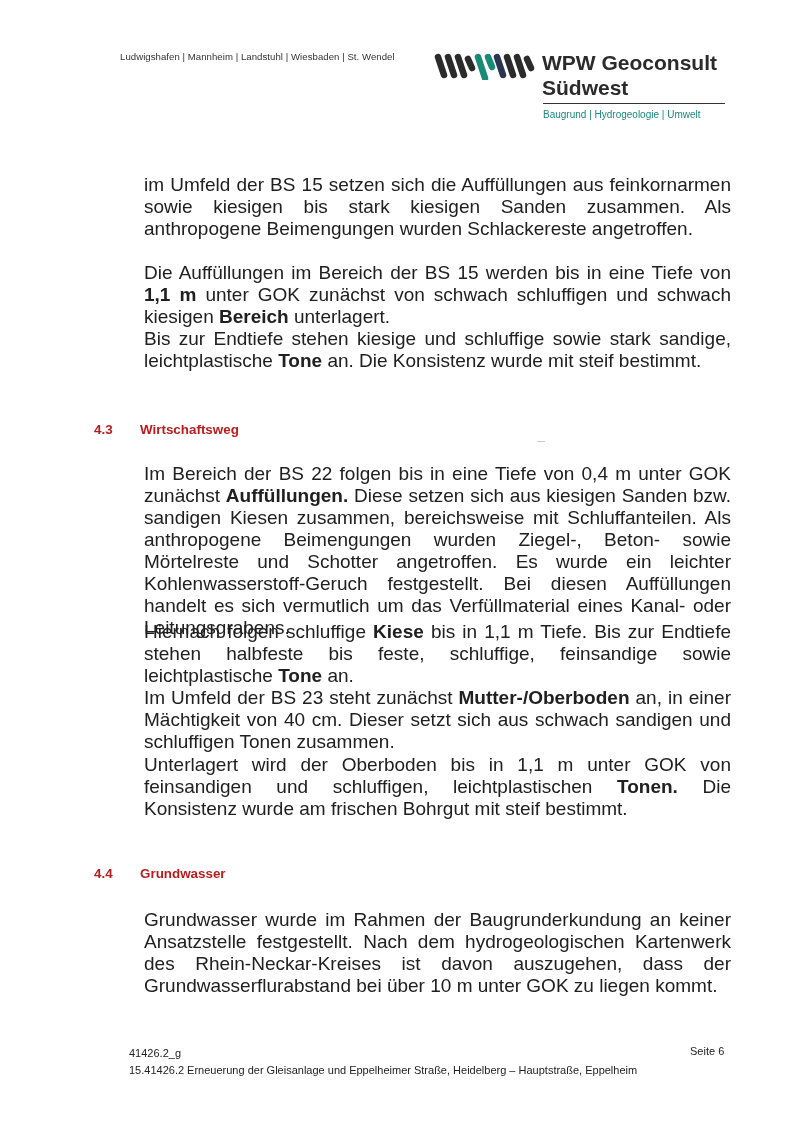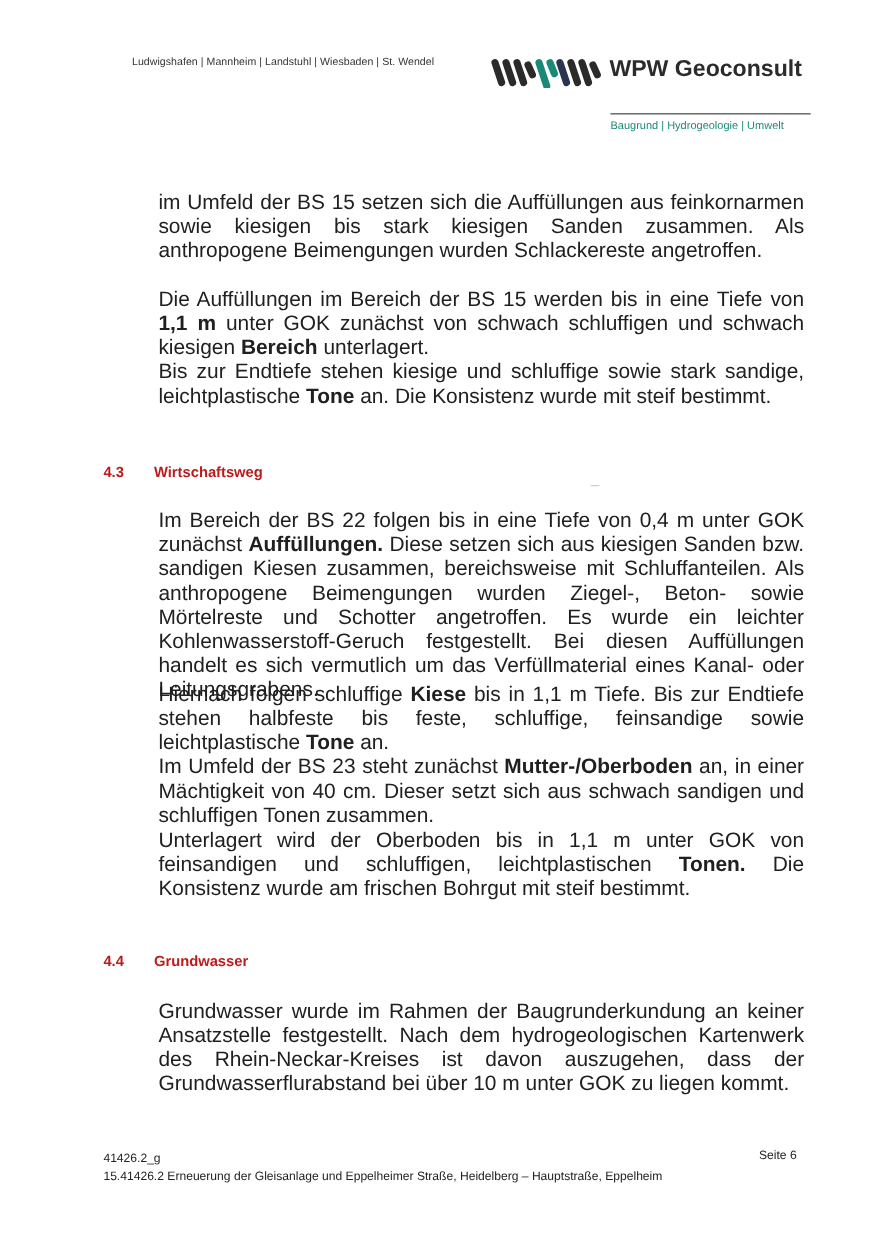--- a/index.html
+++ b/index.html
@@ -6,21 +6,21 @@
   body {
     width: 793px; height: 1123px; position: relative; overflow: hidden;
     font-family: "Liberation Sans", "DejaVu Sans", sans-serif;
     color: #1e1e1e;
   }
   .header-cities {
     position: absolute; left: 98px; top: 51px;
     font-size: 9.6px; color: #333; letter-spacing: 0.05px; padding-left: 22px;
   }
   .logo {
-    position: absolute; left: 446px; top: 48px; width: 300px; height: 80px; text-decoration: underline;
+    position: absolute; left: 434px; top: 48px; width: 300px; height: 80px; text-decoration: underline;
   }
   .logo-mark { position: absolute; left: 0; top: 4px; width: 104px; height: 28px; }
   .logo-title {
     position: absolute; left: 108px; top: 2px;
     font-size: 21px; font-weight: bold; color: #2b2b2b; line-height: 25px; white-space: nowrap;
   }
   .logo-rule {
     position: absolute; left: 109px; top: 55px; width: 182px; height: 0;
     border-top: 1.2px solid #333;
   }
@@ -31,21 +31,21 @@
   .para {
     position: absolute; left: 144px; width: 587px;
     font-size: 19px; line-height: 22px; text-align: justify; color: #202020;
   }
   .para b { font-weight: bold; }
   .heading {
     position: absolute; left: 94px; font-size: 13.4px; font-weight: bold; color: #b91c1c;
   }
   .heading .num { display: inline-block; width: 46px; }
   .footer-left { position: absolute; left: 94px; top: 1045px; font-size: 11px; color: #222; }
-  .footer-left .line { line-height: 17px; }
+  .footer-left .line { line-height: 17px; margin-left: 35px; }
   .footer-page { position: absolute; left: 690px; top: 1045px; font-size: 11px; color: #222; }
   .scan-dash { position: absolute; left: 537px; top: 441px; width: 8px; height: 1px; background: #c8c8c8; }
 </style>
 </head>
 <body>
 
 <div class="header-cities">Ludwigshafen | Mannheim | Landstuhl | Wiesbaden | St. Wendel</div>
 
 <div class="logo">
   <svg class="logo-mark" viewBox="0 0 104 28">
@@ -57,20 +57,21 @@
       <line x1="44" y1="5" x2="51" y2="26" stroke="#1a8a78"></line>
       <line x1="54" y1="5" x2="58" y2="15" stroke="#1a8a78"></line>
       <line x1="63" y1="5" x2="69" y2="23" stroke="#2a3550"></line>
       <line x1="73" y1="5" x2="79" y2="23" stroke="#2b2b2b"></line>
       <line x1="83" y1="5" x2="89" y2="23" stroke="#2b2b2b"></line>
       <line x1="93" y1="7" x2="97" y2="16" stroke="#2b2b2b"></line>
     </g>
   </svg>
   <div class="logo-title">
     <div>WPW Geoconsult</div>
+    <div>Südwest</div>
   </div>
   <div class="logo-rule"></div>
   <div class="logo-tagline">Baugrund | Hydrogeologie | Umwelt</div>
 </div>
 
 <div class="para" style="top:174px">
   <span>im Umfeld der BS 15 setzen sich die Auffüllungen aus feinkornarmen sowie kiesigen bis stark kiesigen Sanden zusammen. Als anthropogene Beimengungen wurden Schlackereste angetroffen.</span>
 </div>
 
 <div class="para" style="top:262px">

